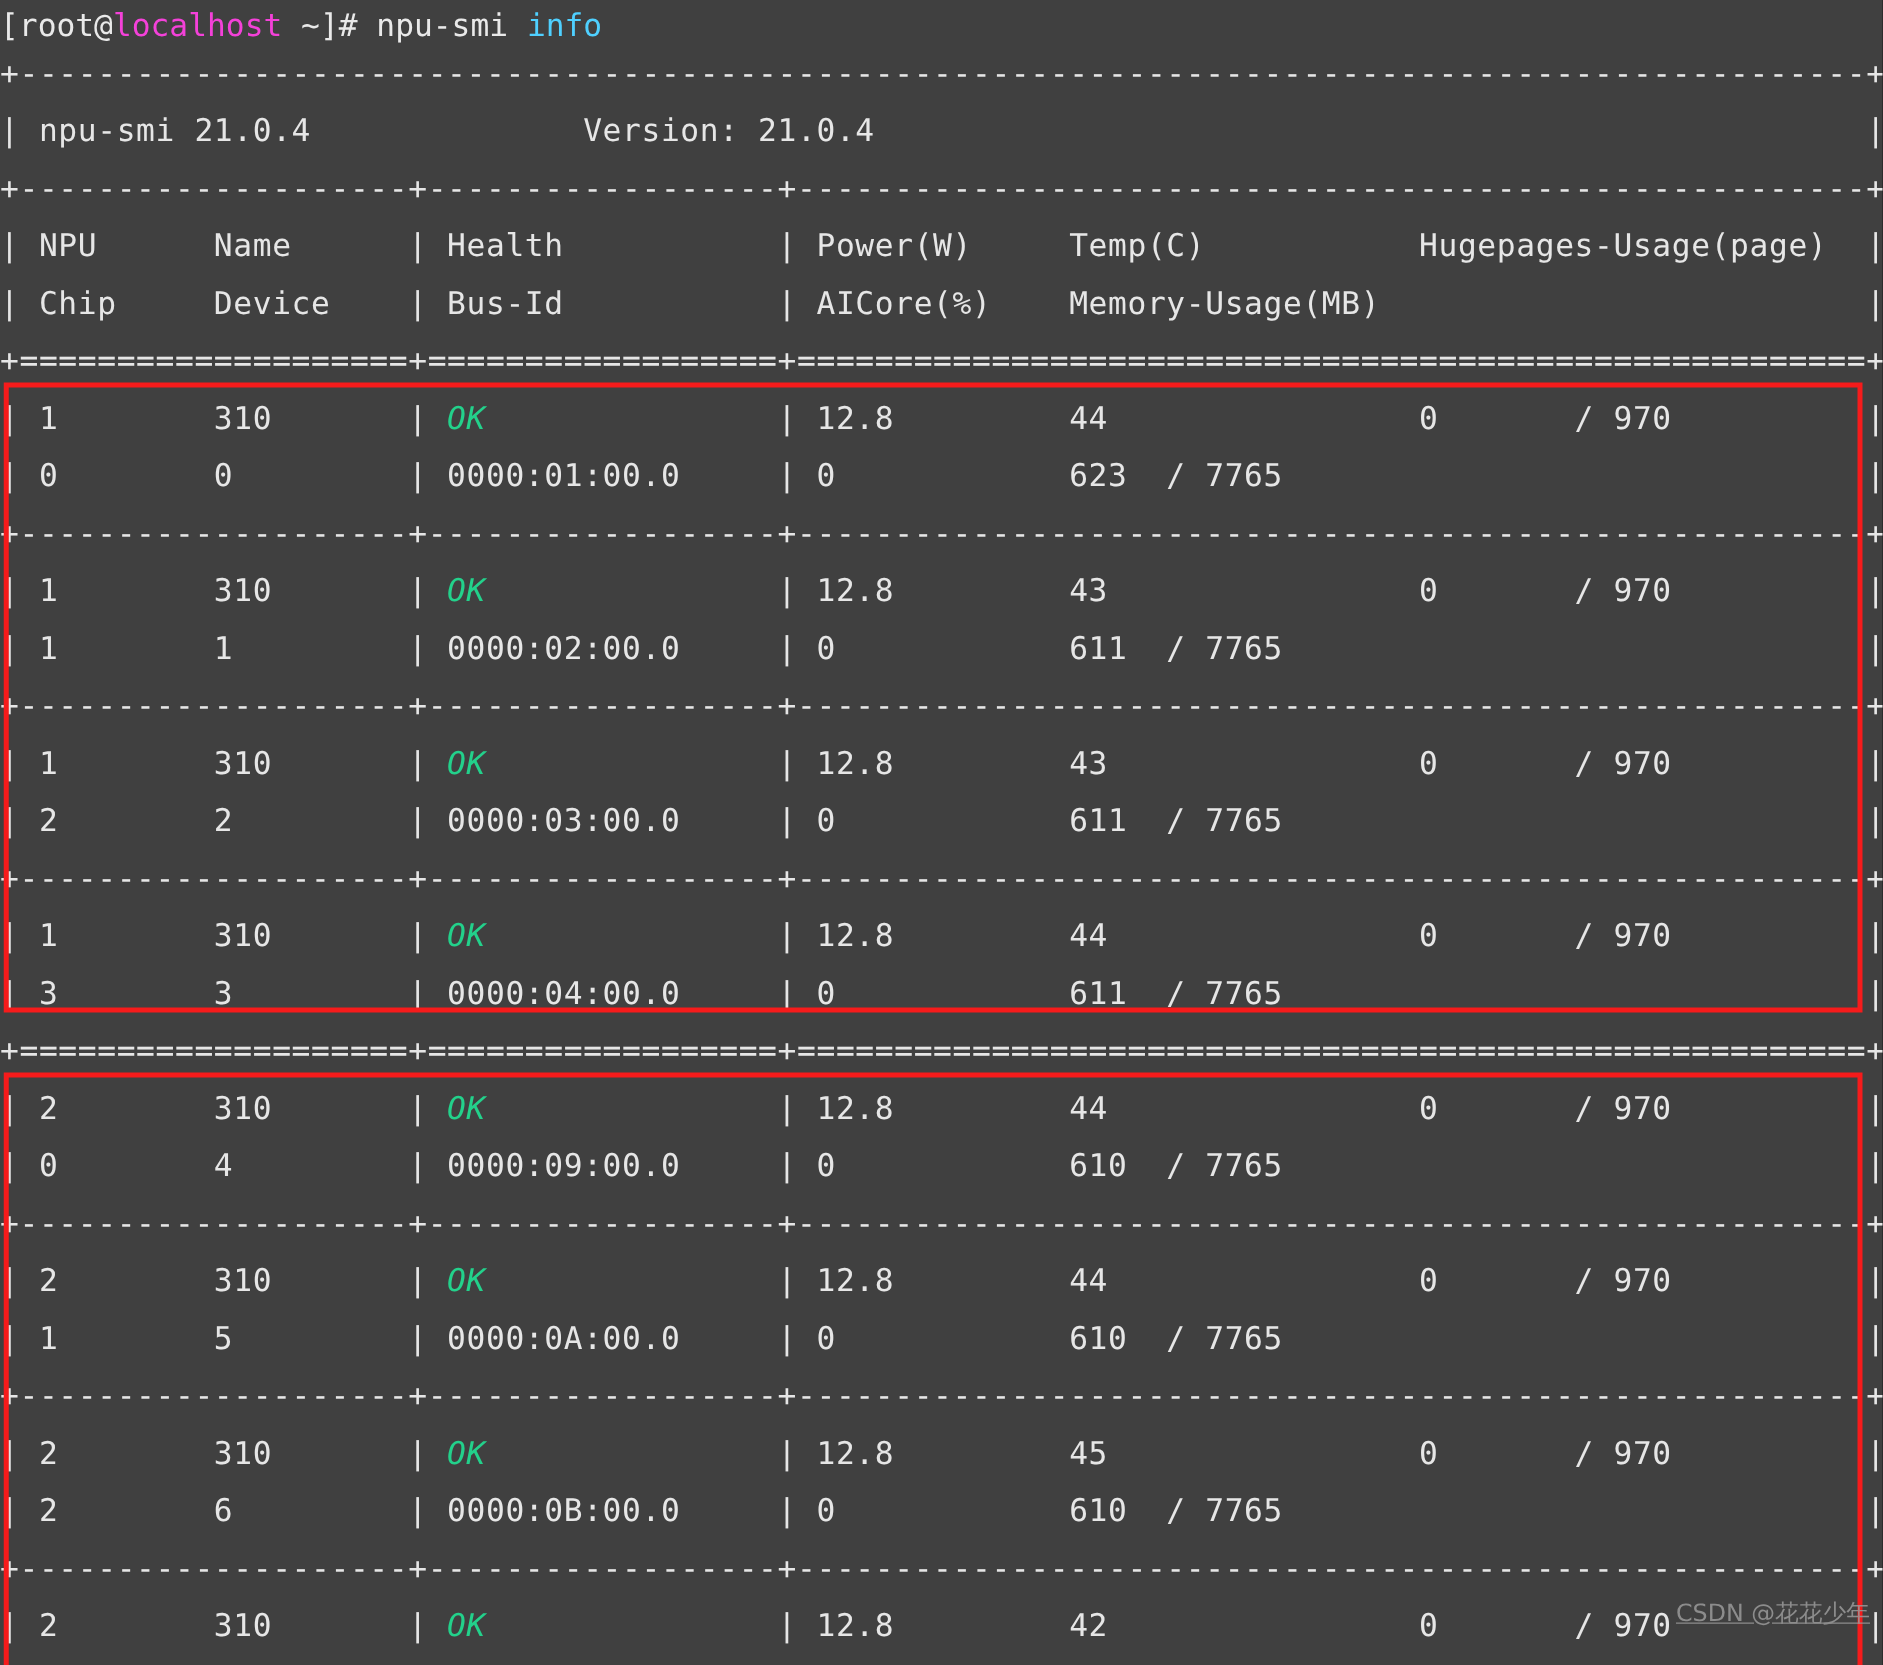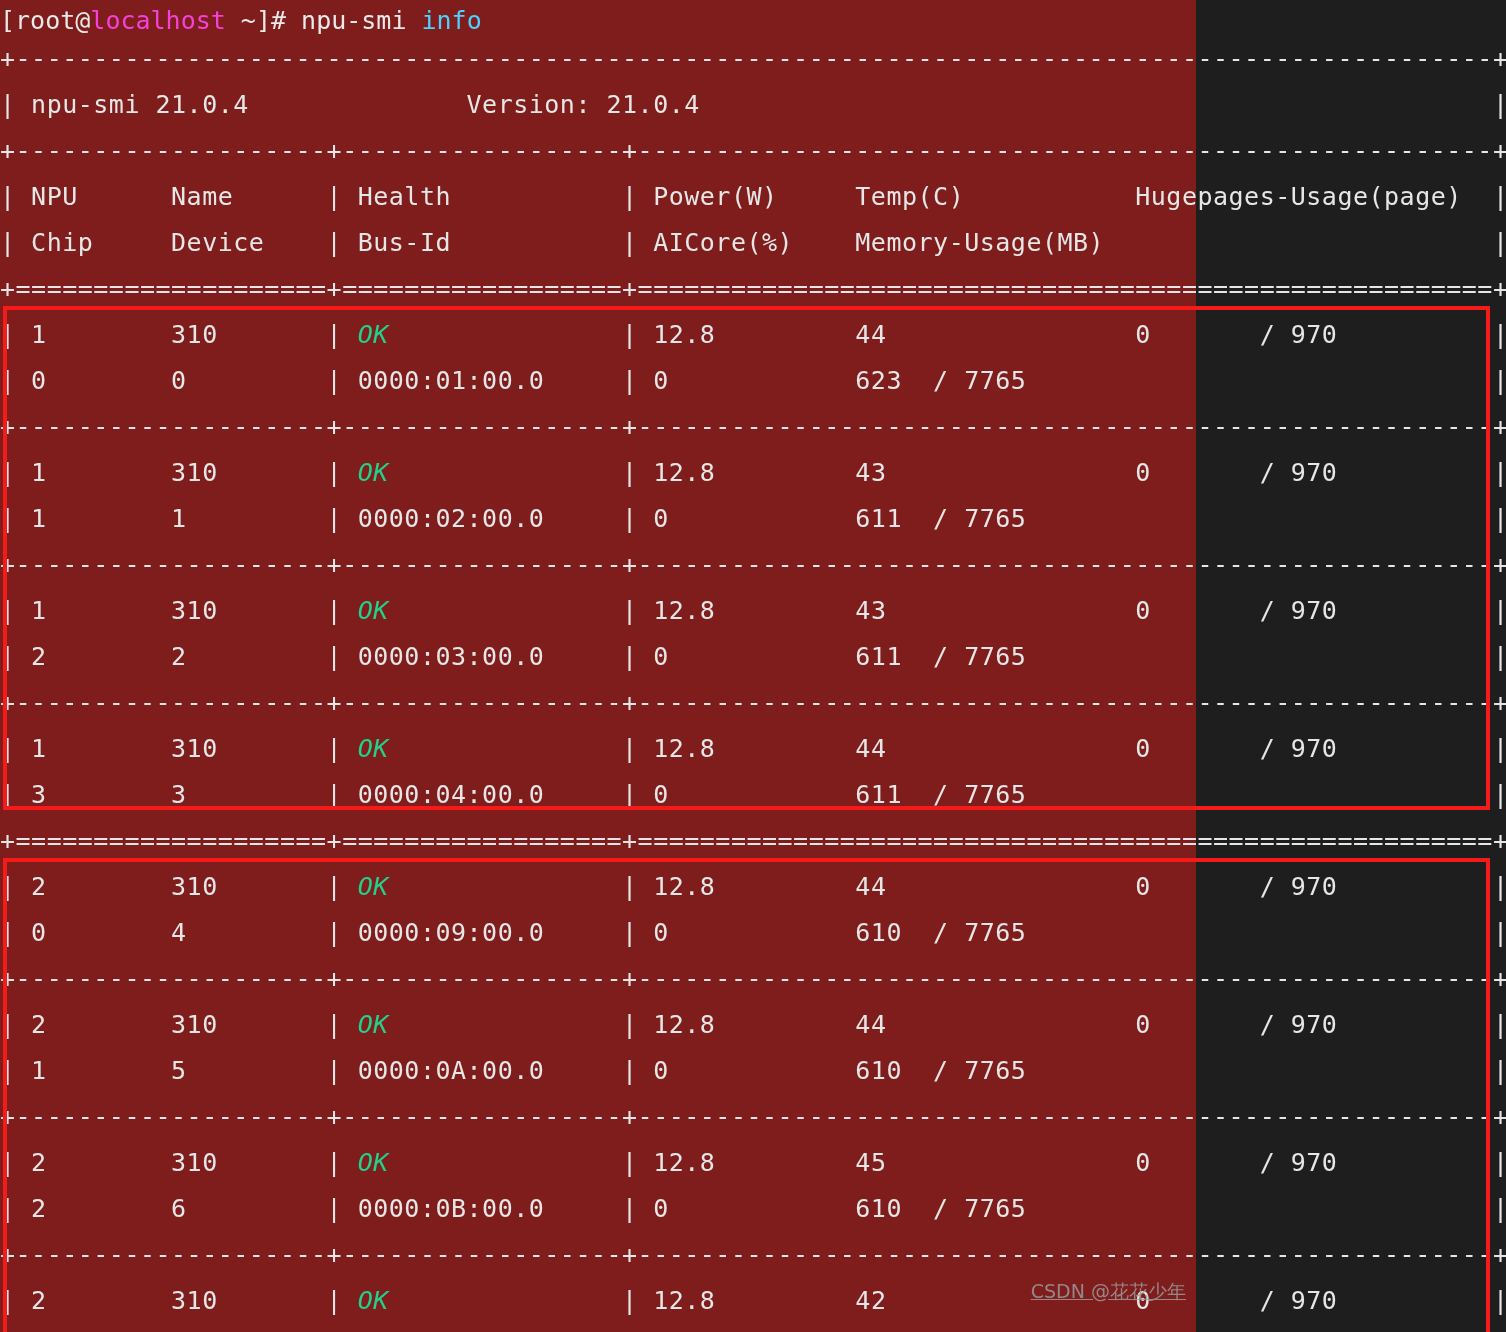--- a/index.html
+++ b/index.html
@@ -13,23 +13,23 @@
     overflow: hidden;
     font-family: "DejaVu Sans Mono", "Liberation Mono", monospace;
     font-size: 25px;
     line-height: 46px;
     color: #e6e6e6;
     -webkit-font-smoothing: antialiased;
   }
 
   #terminal {
     position: relative;
-    width: 1196px;
+    width: 1506px;
     height: 1332px;
-    background: #7f1d1d;
+    background: #404040;
   }
 
   
   .prompt-line {
     position: absolute;
     top: -2px;
     left: 0;
     white-space: pre;
     letter-spacing: 0;
   }

